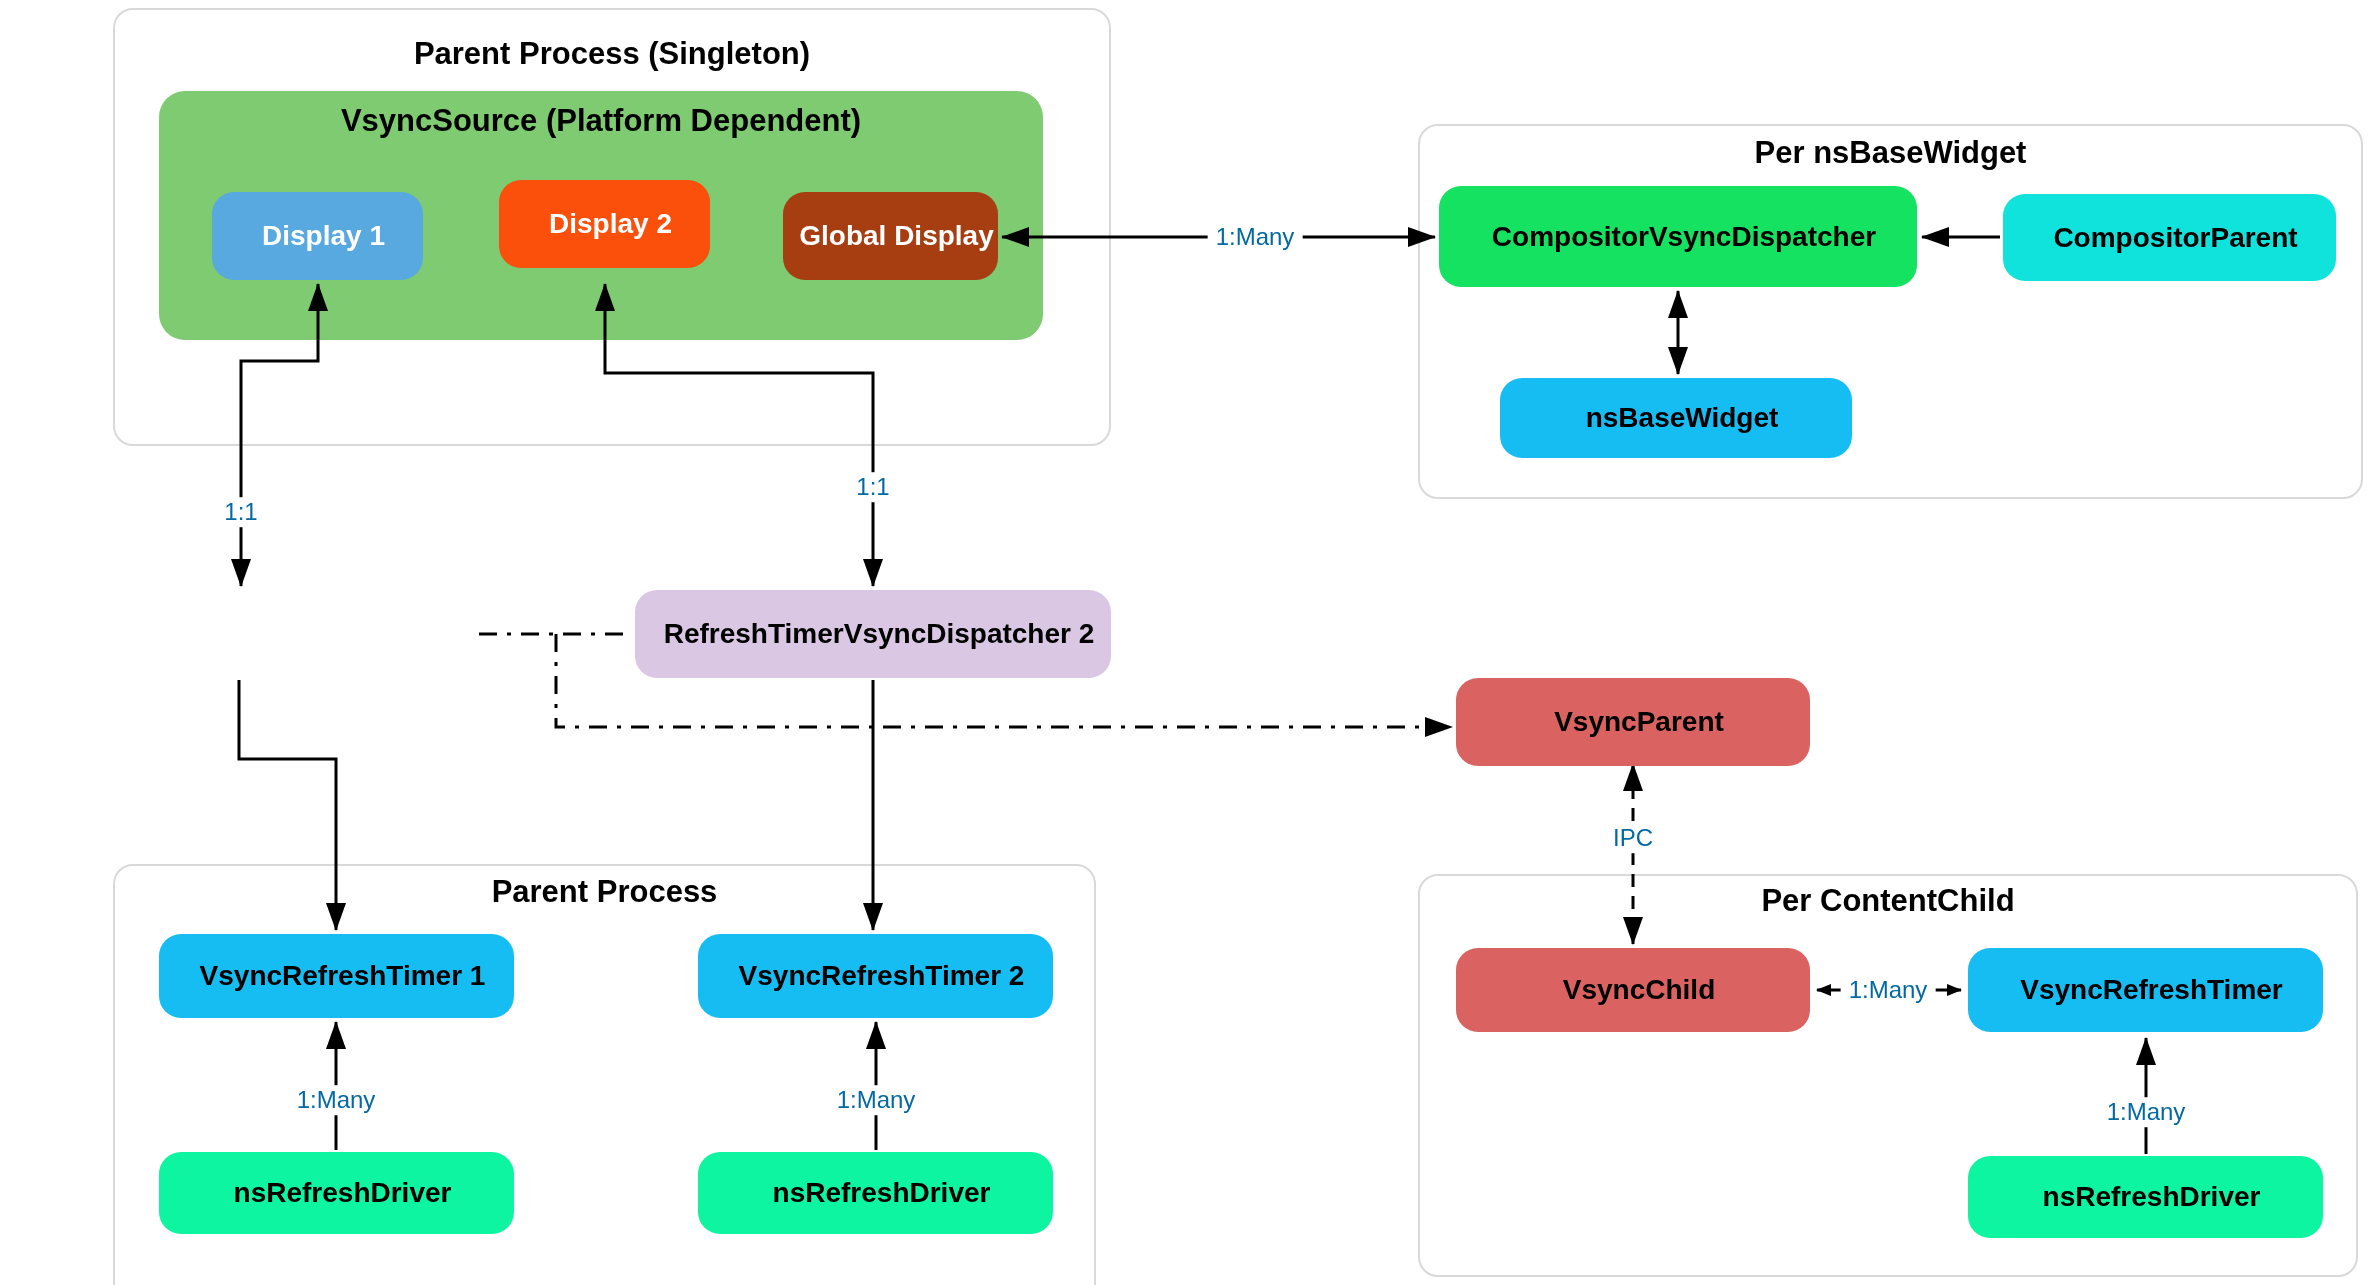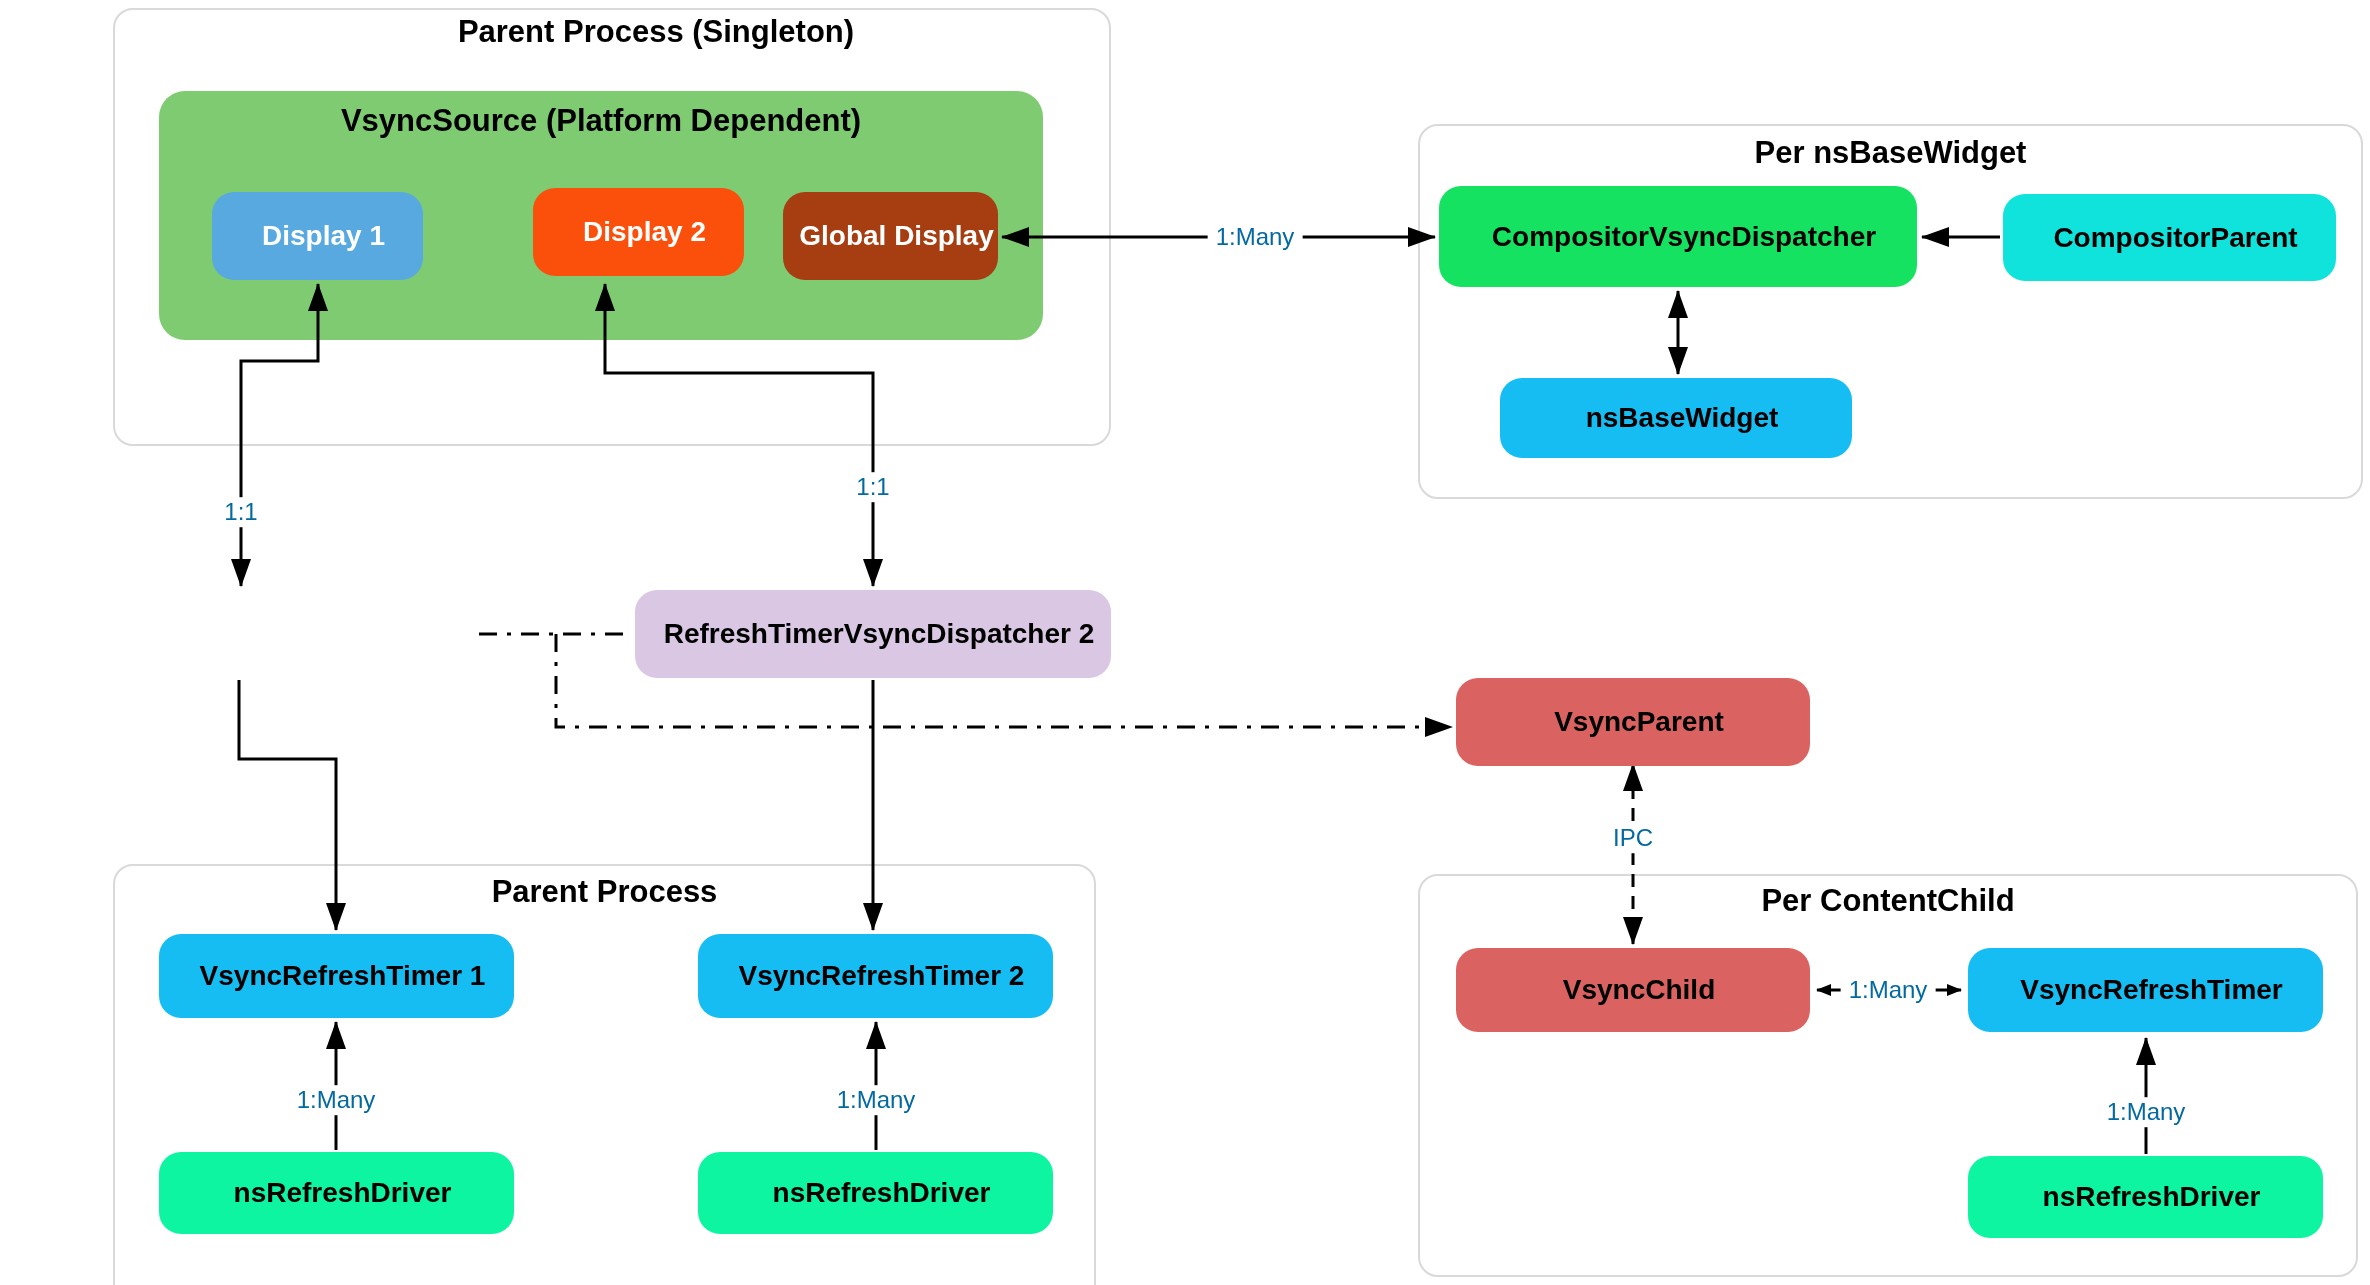--- a/index.html
+++ b/index.html
@@ -15,21 +15,21 @@
           font-size:24px;color:#0369a1;white-space:nowrap;line-height:1.15;}
   svg.wires{position:absolute;left:0;top:0;}
   svg .wire{stroke:#000;stroke-width:3;fill:none;}
 </style>
 </head>
 <body>
 
 <div class="canvas">
 
   <div class="container" style="left:113px;top:8px;width:998px;height:438px;">
-    <div class="ctitle" style="top:4px;padding-left:44px;">Parent Process (Singleton)</div>
+    <div class="ctitle" style="top:26px;">Parent Process (Singleton)</div>
   </div>
 
   <div class="container" style="left:1418px;top:124px;width:945px;height:375px;">
     <div class="ctitle" style="top:9px;">Per nsBaseWidget</div>
   </div>
 
   <div class="container" style="left:113px;top:864px;width:983px;height:453px;">
     <div class="ctitle" style="top:8px;">Parent Process</div>
   </div>
 
@@ -61,21 +61,21 @@
     <path class="wire" d="M336,1150 L336,1022" marker-end="url(#arrow)"></path>
     <path class="wire" d="M876,1150 L876,1022" marker-end="url(#arrow)"></path>
     <path class="wire" d="M2146,1154 L2146,1038" marker-end="url(#arrow)"></path>
     <path class="wire" d="M1633,764 L1633,944" stroke-dasharray="13 9" marker-start="url(#arrow)" marker-end="url(#arrow)"></path>
     <path class="wire" d="M479,634 L632,634" stroke-dasharray="18 10 4 10"></path>
     <path class="wire" d="M556,634 L556,727 L1452,727" stroke-dasharray="18 10 4 10" marker-end="url(#arrow)"></path>
     <path class="wire" d="M1817,990 L1961,990" marker-start="url(#arrow-sm)" marker-end="url(#arrow-sm)"></path>
   </svg>
 
   <div class="node" style="left: 212px; top: 192px; width: 211px; height: 88px; background: rgb(88, 169, 224); color: rgb(255, 255, 255);">Display 1</div>
-  <div class="node" style="left: 499px; top: 188px; width: 211px; height: 88px; background: rgb(250, 80, 11); color: rgb(255, 255, 255); margin-left: 34px;">Display 2</div>
+  <div class="node" style="left: 499px; top: 180px; width: 211px; height: 88px; background: rgb(250, 80, 11); color: rgb(255, 255, 255);">Display 2</div>
   <div class="node" style="left: 783px; top: 192px; width: 215px; height: 88px; background: rgb(166, 62, 17); color: rgb(255, 255, 255);">Global Display</div>
 
   <div class="node" style="left: 1439px; top: 186px; width: 478px; height: 101px; background: rgb(21, 226, 97);">CompositorVsyncDispatcher</div>
   <div class="node" style="left: 1500px; top: 378px; width: 352px; height: 80px; background: rgb(22, 189, 243);">nsBaseWidget</div>
   <div class="node" style="left: 2003px; top: 194px; width: 333px; height: 87px; background: rgb(16, 227, 219);">CompositorParent</div>
 
   <div class="node" style="left: 635px; top: 590px; width: 476px; height: 88px; background: rgb(217, 199, 227); text-align: right;">RefreshTimerVsyncDispatcher 2</div>
 
   <div class="node" style="left: 1456px; top: 678px; width: 354px; height: 88px; background: rgb(218, 99, 97);">VsyncParent</div>
 

